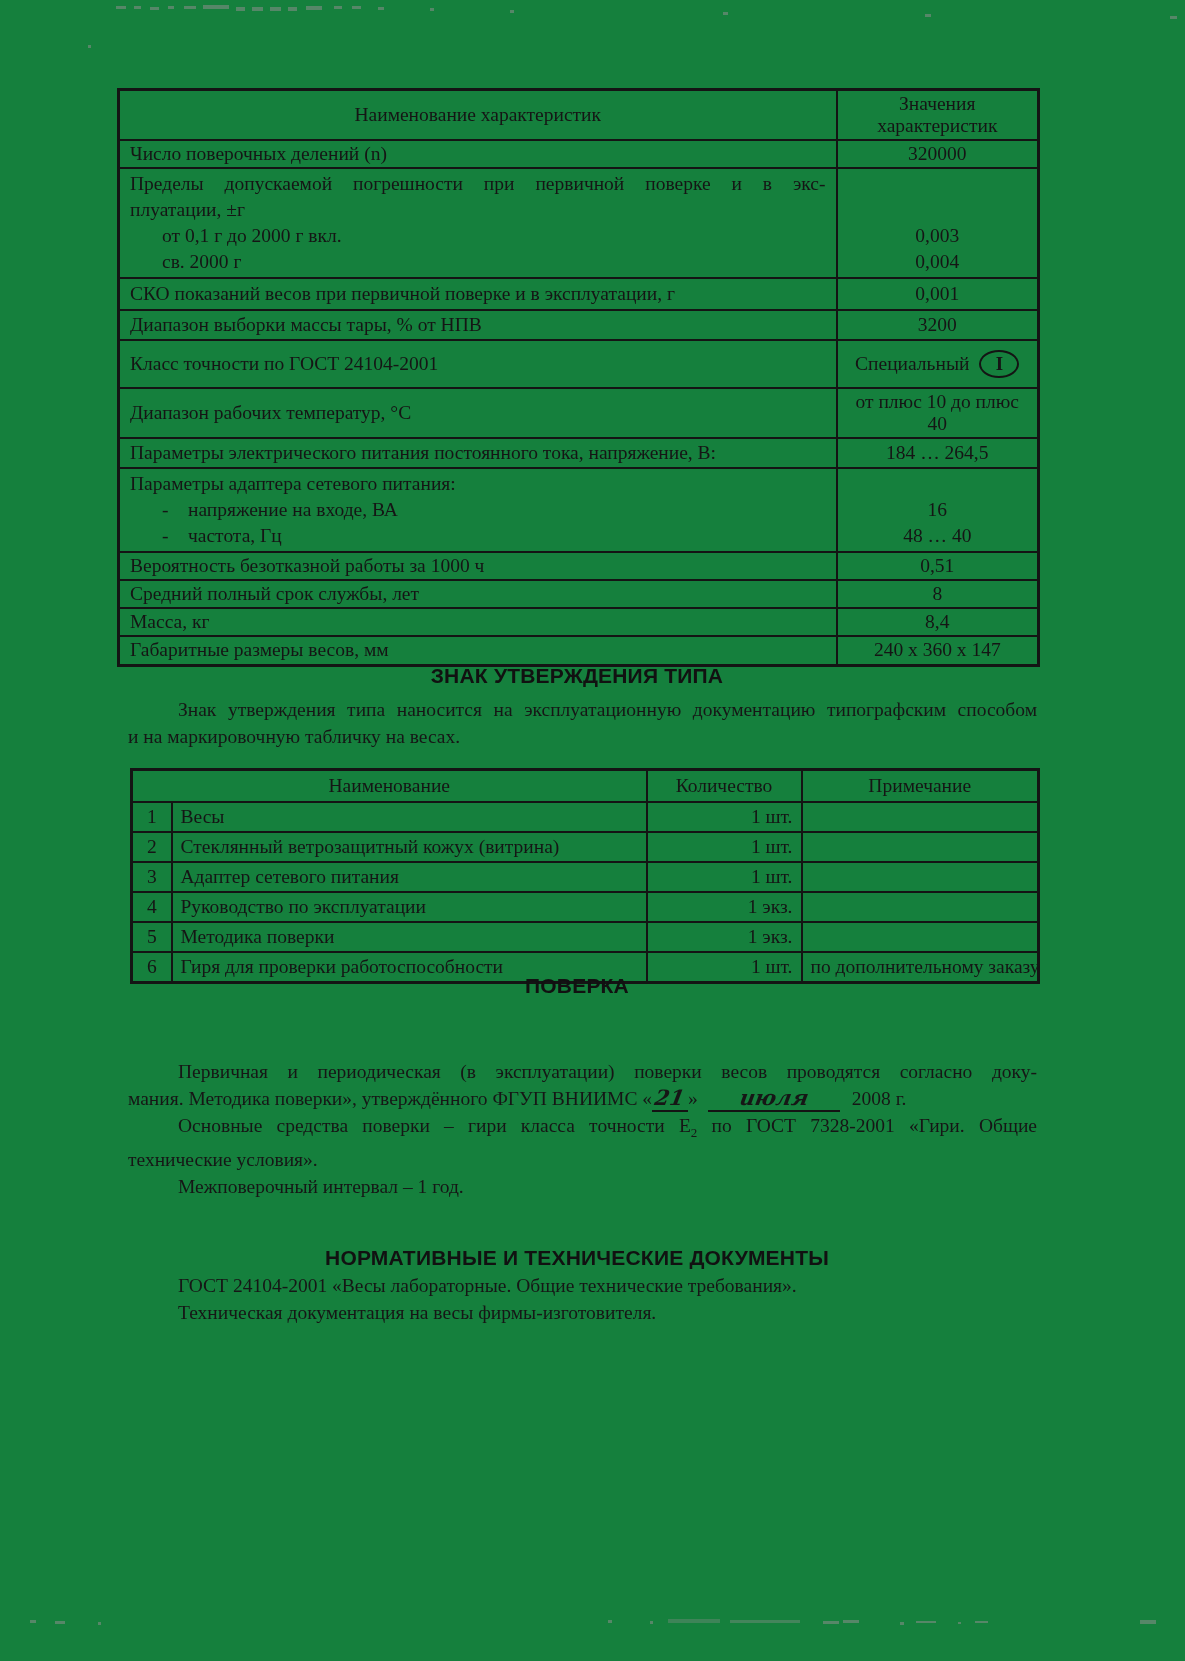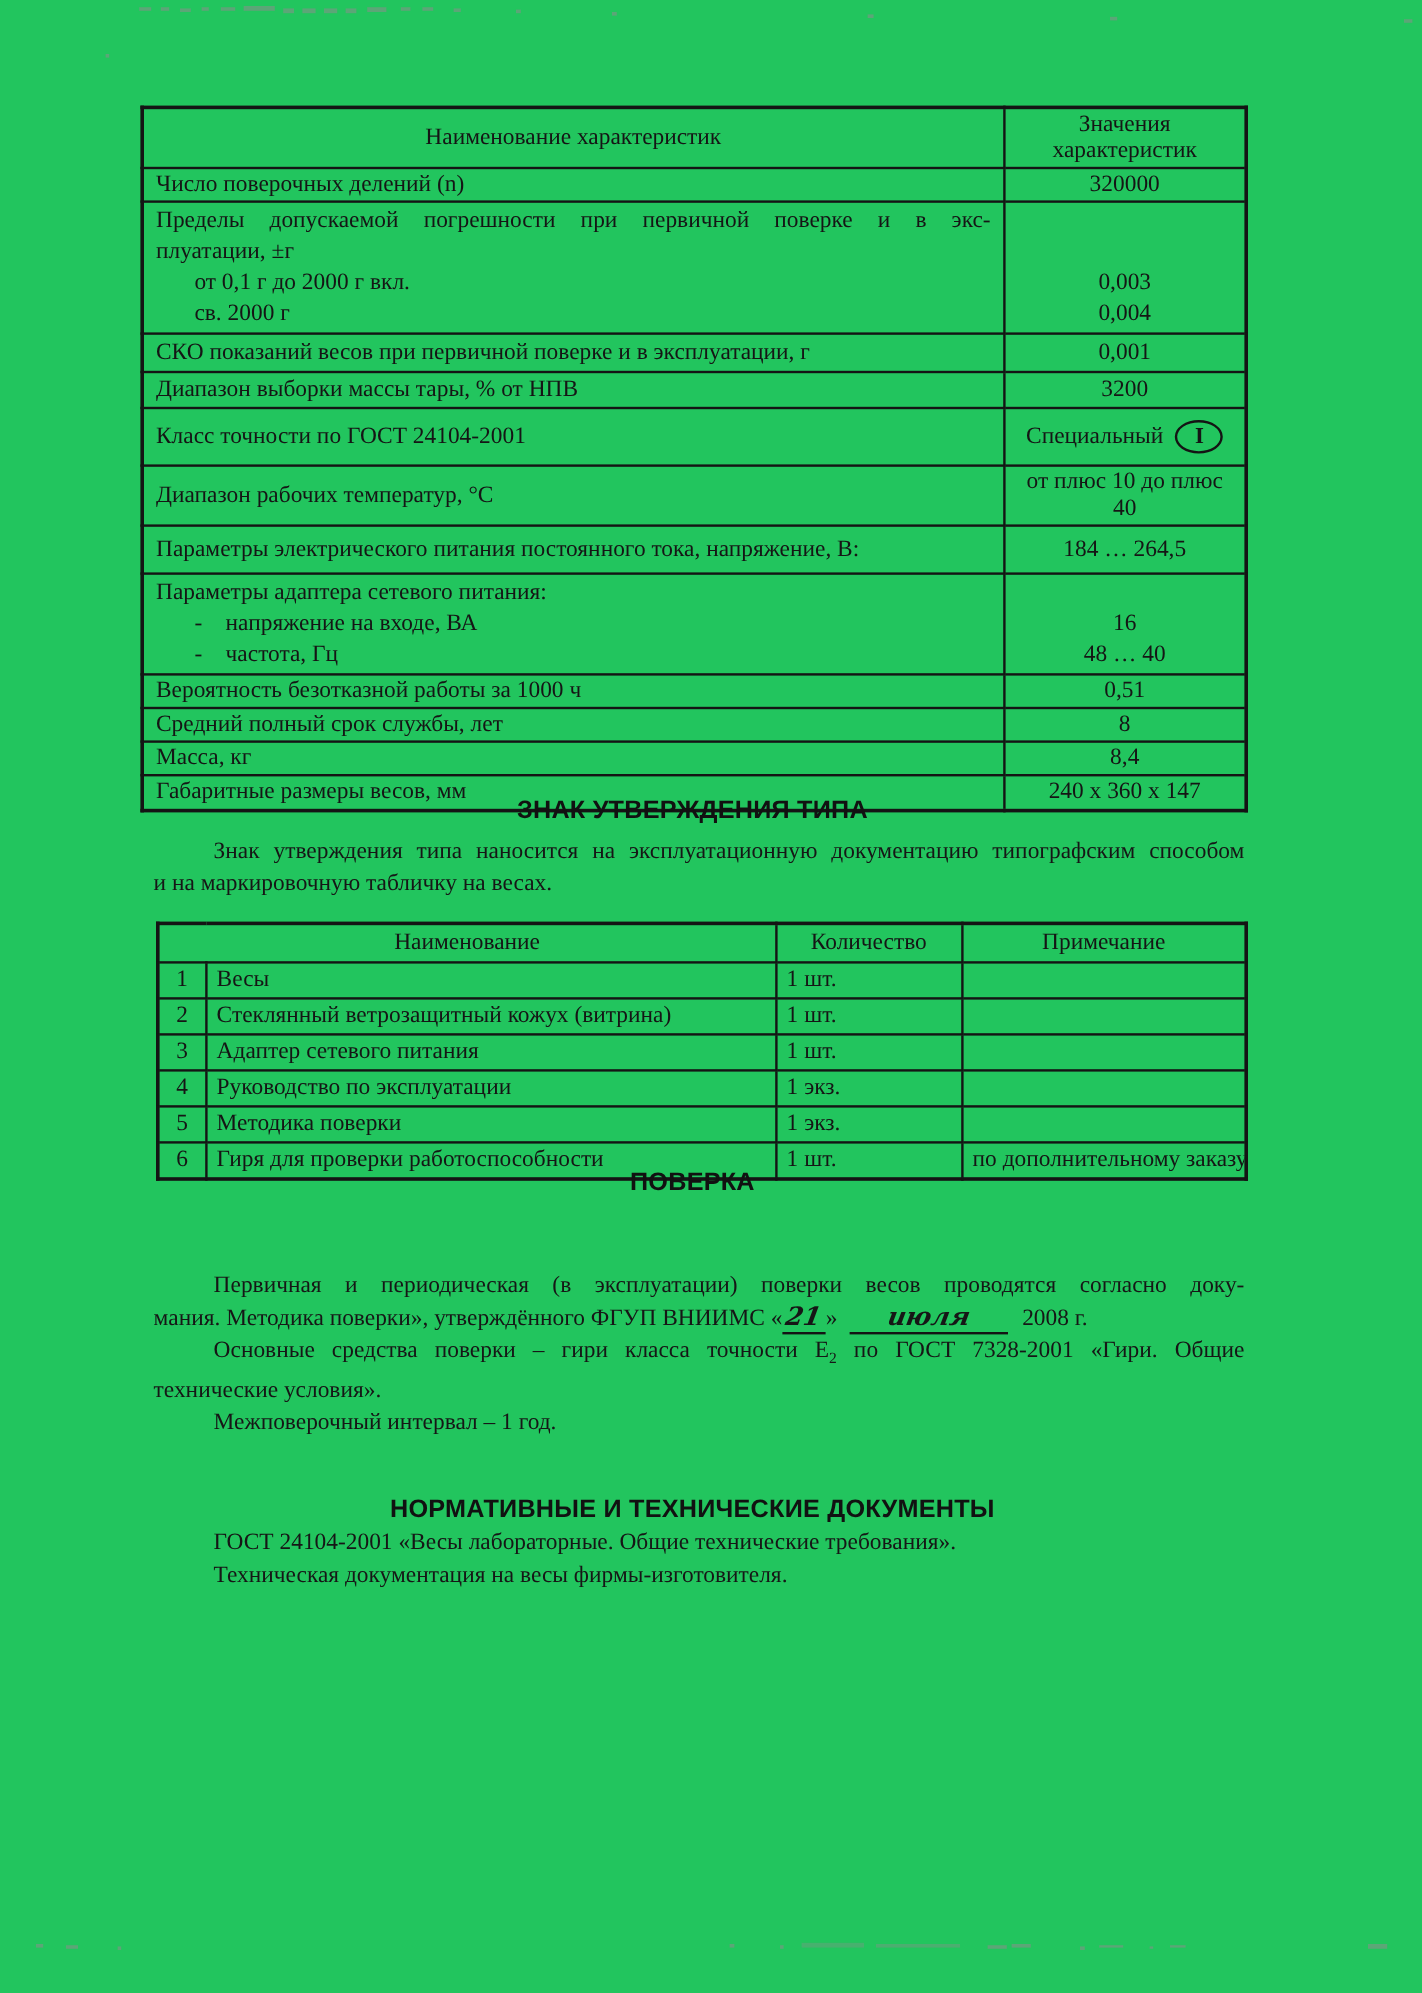--- a/index.html
+++ b/index.html
@@ -1,20 +1,20 @@
 <!DOCTYPE html>
 <html><head>
 <meta charset="utf-8">
 <style>
   html,body { margin:0; padding:0; }
   .page {
     position: relative;
     width: 1185px;
     height: 1661px;
-    background: #22c55e;
+    background: #15803d;
     font-family: "Liberation Serif", serif;
     color: #151515;
     overflow: hidden;
   }
   
   .noise { position:absolute; background:#8d8d8d; opacity:.55; }
   
   .spec-table-wrap { position:absolute; left:117px; top:88px; }
   table.spec {
     border-collapse: collapse;
@@ -84,21 +84,21 @@
     border: 2px solid #141414;
     padding: 1px 8px;
     font-weight: normal;
     height: 26px;
     vertical-align: middle;
     overflow: hidden;
     white-space: nowrap;
   }
   table.comp th { text-align:center; height: 28px; }
   td.c-num { text-align:center; padding:1px 2px; }
-  td.c-qty { text-align:left;margin-top:22px; }
+  td.c-qty { text-align:right;margin-top:22px; }
 </style>
 </head>
 <body>
 
 <div class="page">
 
   <div>
     <div class="noise" style="left:116px;top:6px;width:10px;height:3px"></div>
     <div class="noise" style="left:134px;top:6px;width:7px;height:3px"></div>
     <div class="noise" style="left:150px;top:7px;width:9px;height:3px"></div>
@@ -166,21 +166,21 @@
             <span class="oval">
                   <span>I</span>
                 </span>
           </span>
         </td>
       </tr>
       <tr style="height:36px">
         <td>Диапазон рабочих температур, °С</td>
         <td class="val">от плюс 10 до плюс 40</td>
       </tr>
-      <tr style="height:40px">
+      <tr style="height:30px">
         <td>Параметры электрического питания постоянного тока, напряжение, В:</td>
         <td class="val">184 … 264,5</td>
       </tr>
       <tr>
         <td>
           <div class="tline">Параметры адаптера сетевого питания:</div>
           <div class="tline ind"><span class="dash">-</span><span>напряжение на входе, ВА</span></div>
           <div class="tline ind"><span class="dash">-</span><span>частота, Гц</span></div>
         </td>
         <td class="val">

